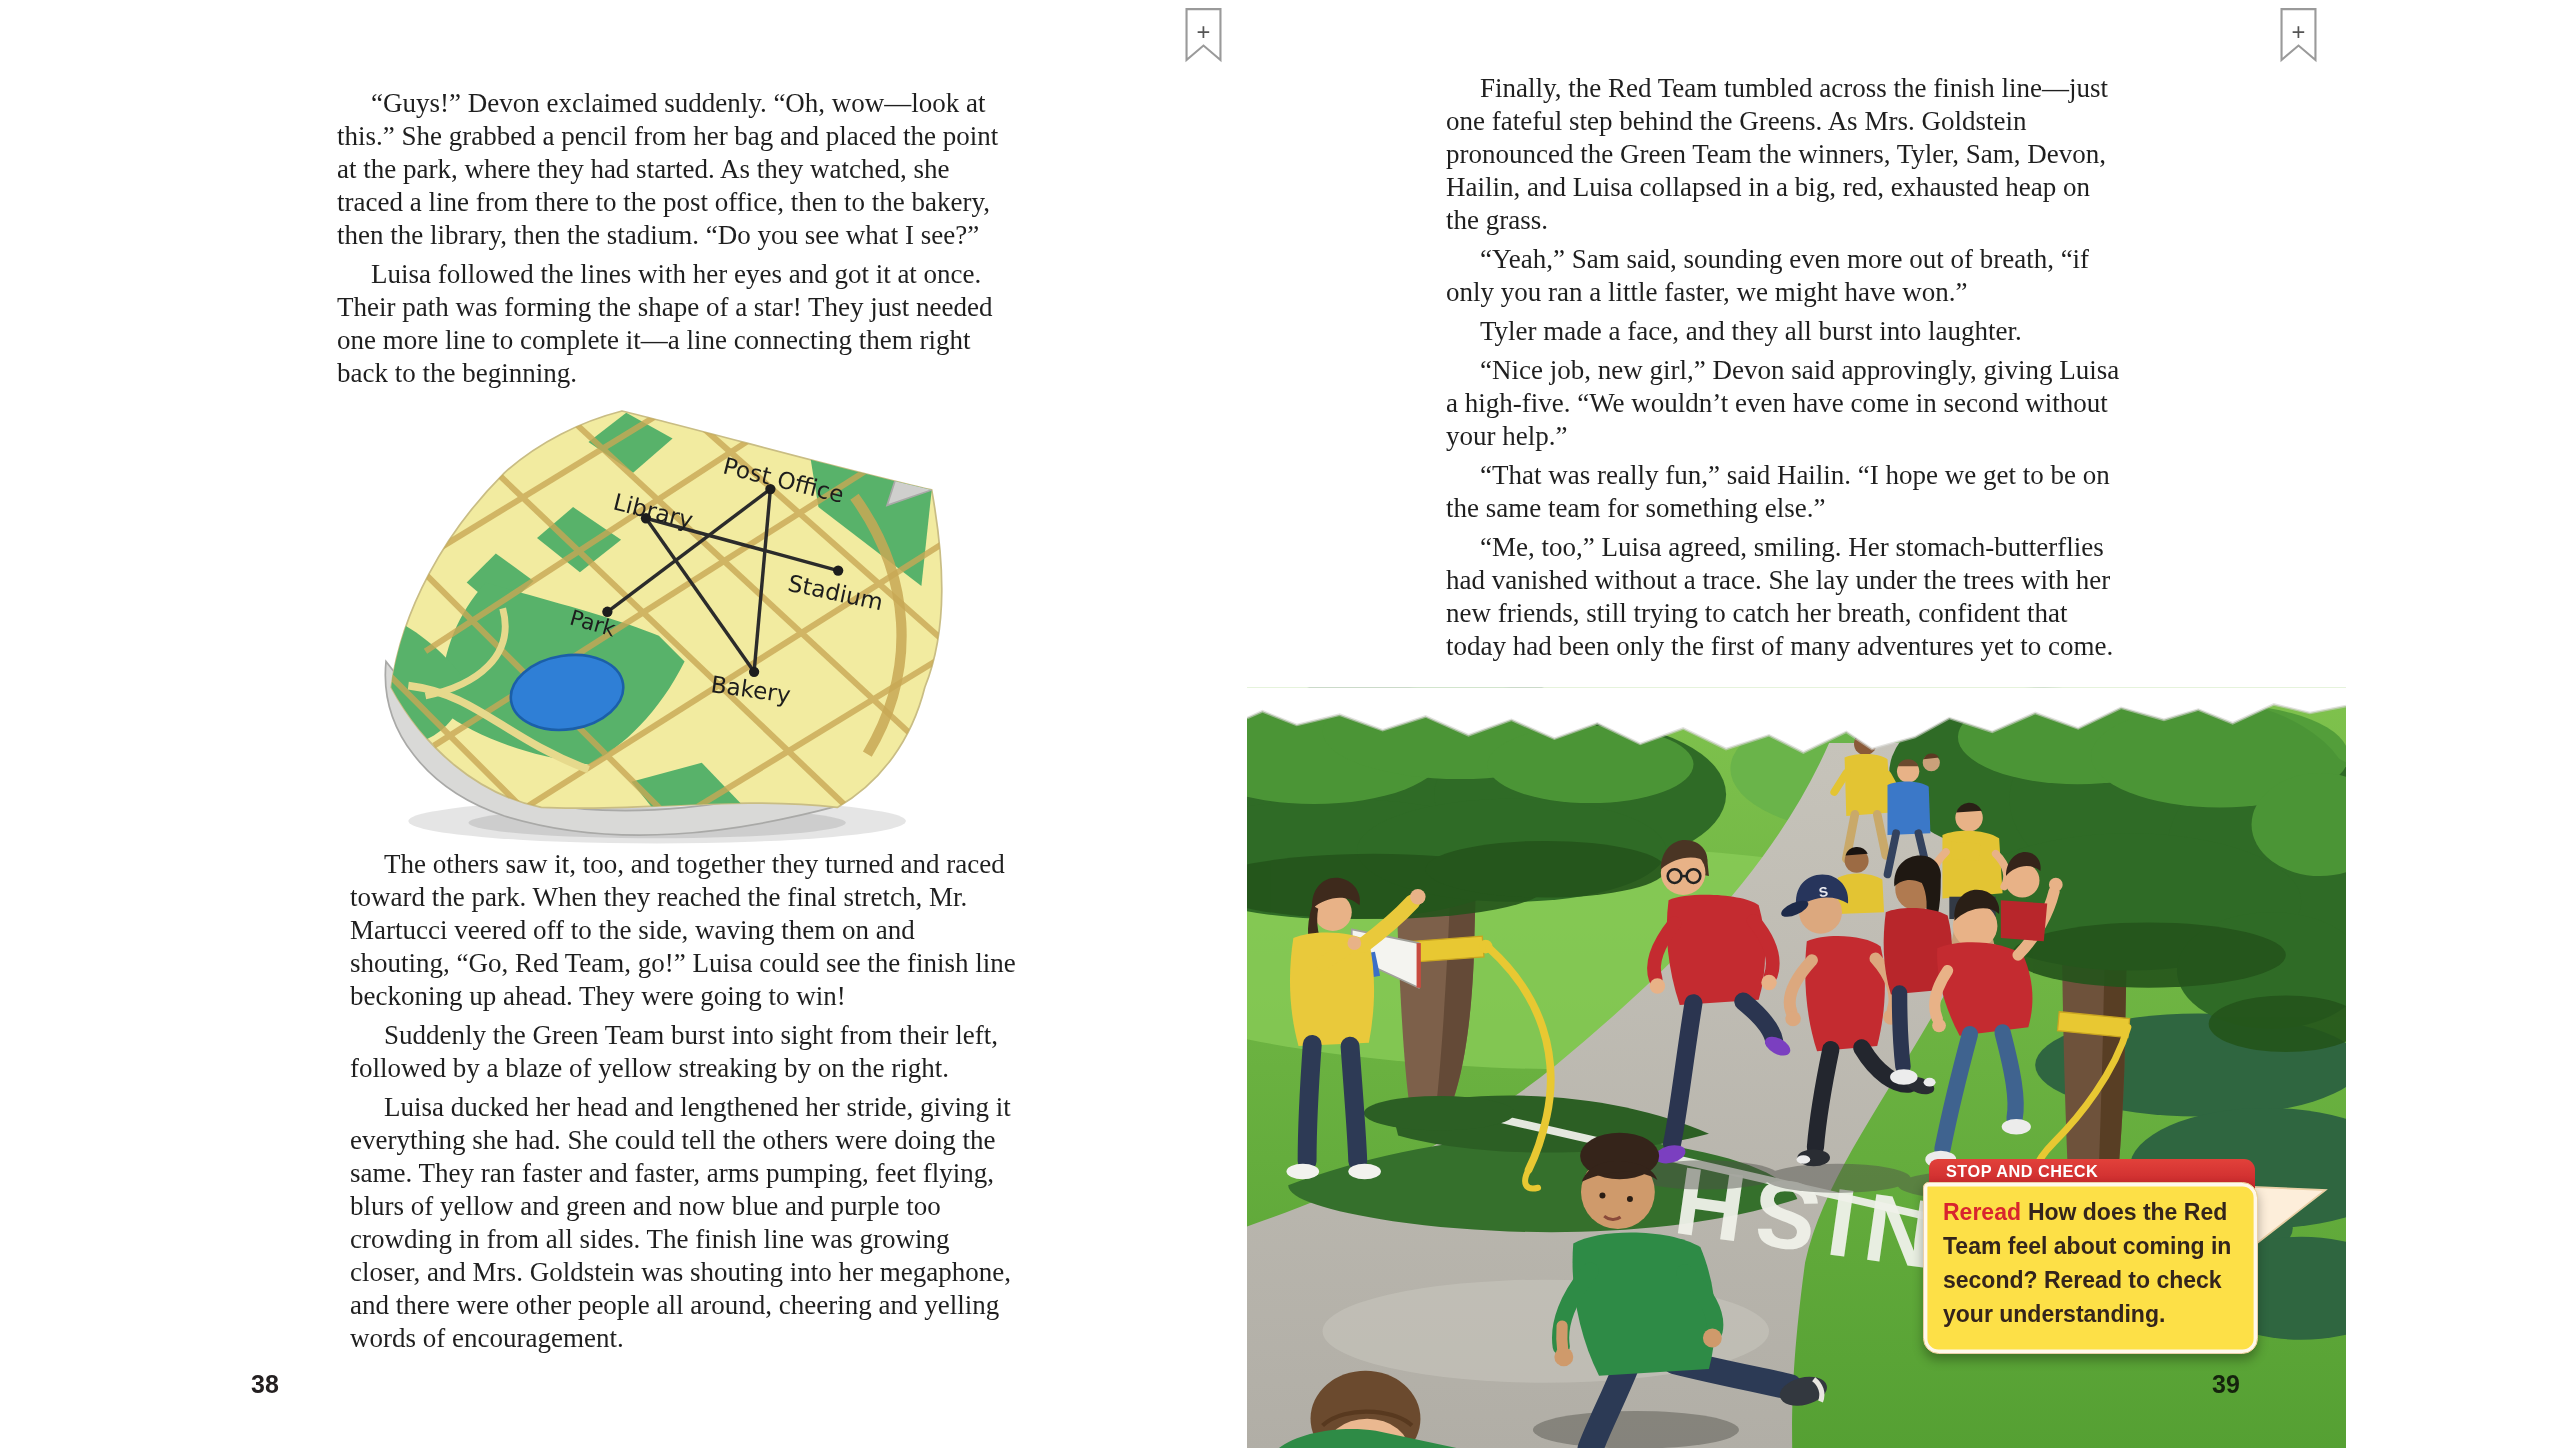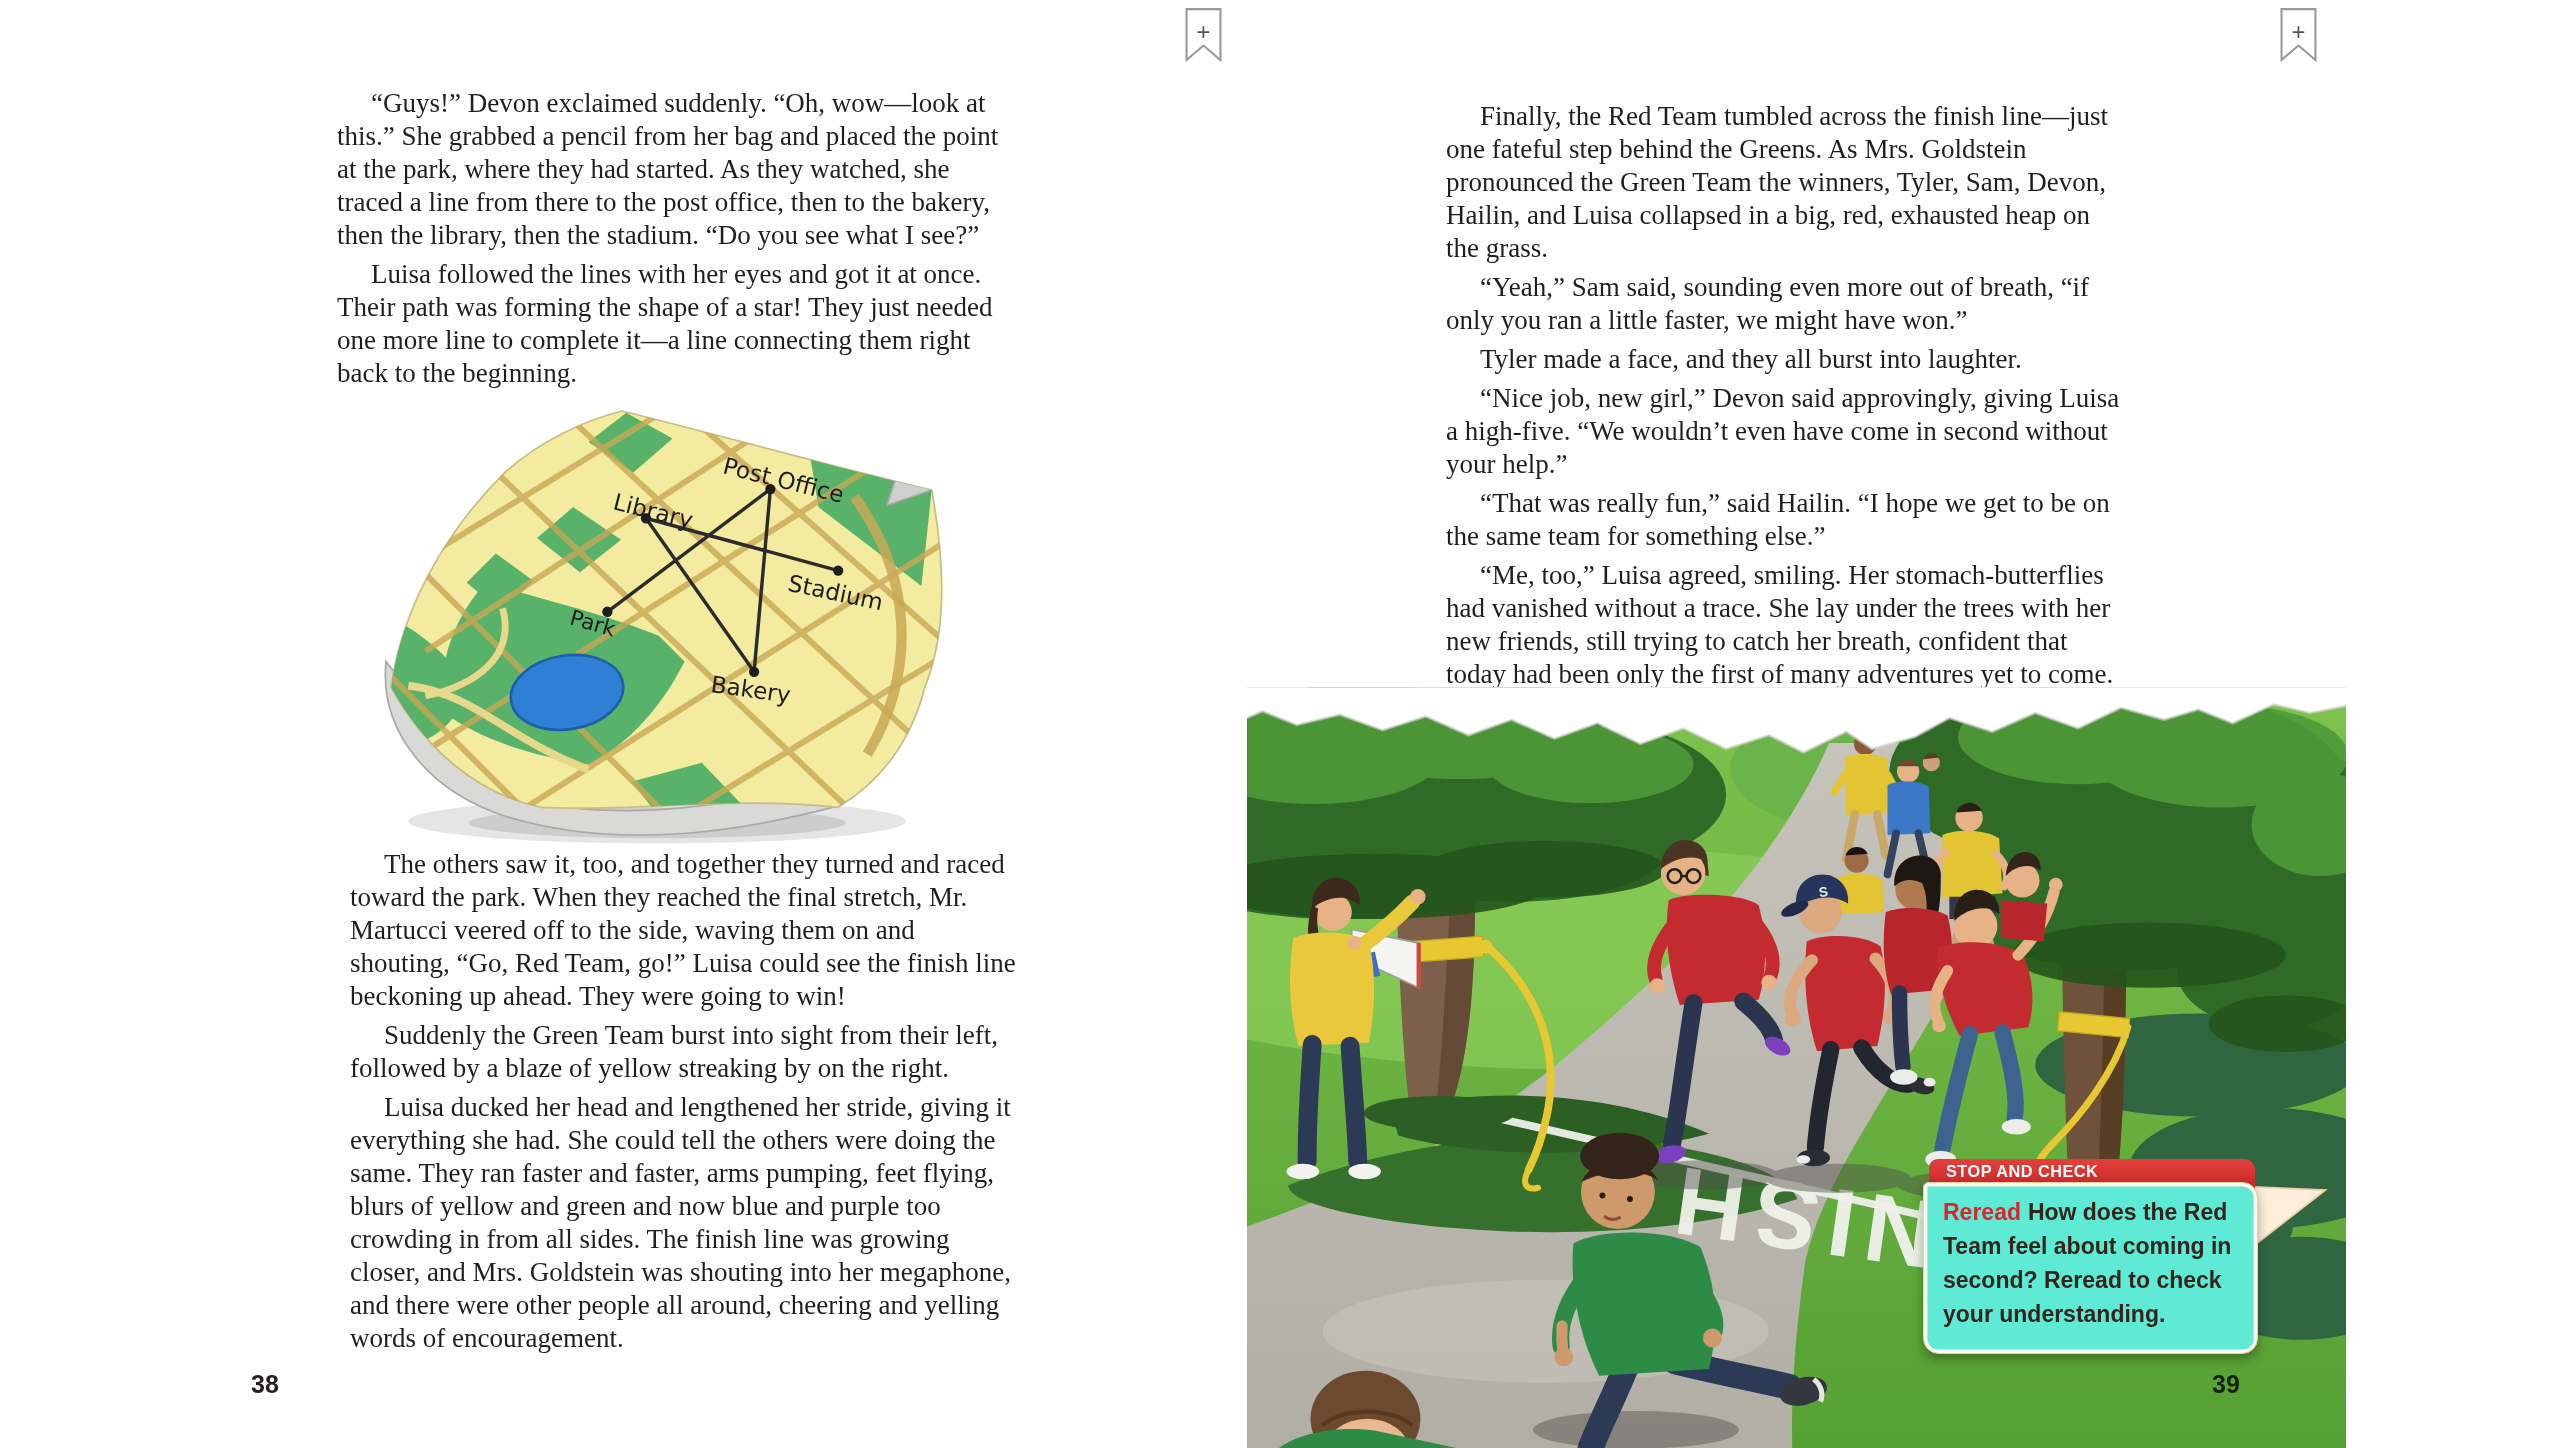--- a/index.html
+++ b/index.html
@@ -3,42 +3,42 @@
 <meta charset="utf-8">
 <style>
   html,body{margin:0;padding:0;background:#ffffff;}
   .spread{position:relative;width:2576px;height:1449px;background:#ffffff;overflow:hidden;
           font-family:"Liberation Serif",serif;}
   
   .text-col{position:absolute;color:#1f1f1f;font-size:27px;line-height:33px;text-align:left;}
   .text-col p{margin:0 0 6px 0;text-indent:34px;}
   #left-col-top{left:337px;top:87px;width:668px;}
   #left-col-bottom{left:350px;top:848px;width:671px;}
-  #right-col{left:1446px;top:100px;width:675px;}
+  #right-col{left:1446px;top:72px;width:675px;}
   
   .page-num{position:absolute;font-family:"Liberation Sans",sans-serif;font-weight:bold;
             font-size:25px;color:#231f20;text-align:right;}
   #page-num-38{left:251px;top:1370px;}
   #page-num-39{left:2212px;top:1370px;color:#15230d;z-index:6;}
   
   .bookmark{position:absolute;top:6.9px;width:39px;height:72px;cursor:pointer;}
   #bookmark-left{left:1184px;}
   #bookmark-right{left:2279px;}
   
   #map-svg{position:absolute;left:374px;top:402px;width:580px;height:447px;}
   #race-svg{position:absolute;left:1247px;top:687px;width:1099px;height:762px;}
   
   #sac-bar{position:absolute;left:1929px;top:1159px;width:326px;height:39px;z-index:5;
            background:linear-gradient(#e2413a,#c01f27);border-radius:8.6px 11px 2.6px 0;
            font-family:"Liberation Sans",sans-serif;font-weight:bold;font-size:16.3px;
            letter-spacing:0.5px;color:#ffffff;line-height:24px;padding-left:0;text-align:left;}
   #sac-bar span{padding-left:17px;}
   #sac-tail{position:absolute;left:2243px;top:1178px;width:86px;height:79px;z-index:4;}
   #sac-bubble{position:absolute;left:1923px;top:1182px;width:333px;height:170px;z-index:5;
-            background:#5eead4;border:1.7px solid #eacfa6;border-radius:5.2px 15.5px 15.5px 15.5px;
+            background:#fde047;border:1.7px solid #eacfa6;border-radius:5.2px 15.5px 15.5px 15.5px;
             box-shadow:0 5.2px 10.3px rgba(0,0,0,.30), inset 0 0 0 3.4px #fff8ec;}
   #sac-text{padding:12px 13.7px 0 19px;font-family:"Liberation Sans",sans-serif;
             font-size:23px;line-height:34px;font-weight:600;color:#33241c;}
   #sac-text .lead{color:#d8252e;font-weight:700;margin-right:6.9px;}
 </style>
 </head>
 <body>
 
 <div class="spread">
 

